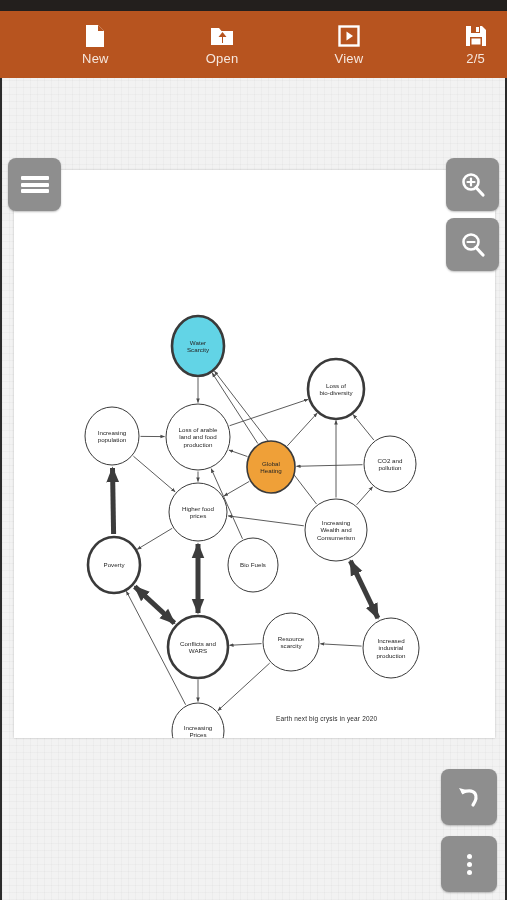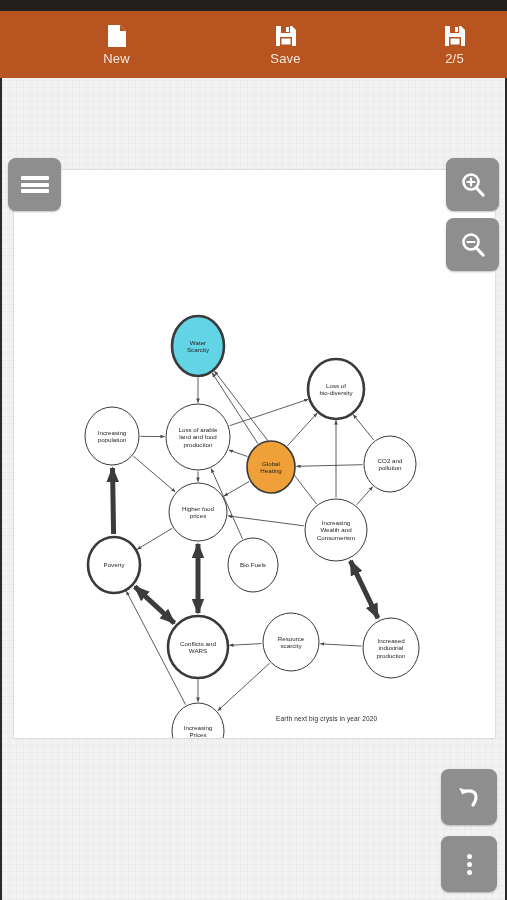--- a/index.html
+++ b/index.html
@@ -156,35 +156,41 @@
     <div class="tb-item">
       <span class="tb-icon">
         <svg width="22" height="24" viewBox="0 0 22 24">
           <path d="M2 1 h12 l6 6 v16 h-18 z" fill="#ffffff"></path>
           <path d="M14 1 v6 h6 z" fill="#b7541f"></path>
         </svg>
       </span>
       <span class="tb-label">New</span>
     </div>
 
+    <div class="tb-item">
+      <span class="tb-icon">
+        <svg width="24" height="22" viewBox="0 0 24 22">
+          <path d="M1 3 h8 l2.5 3 H23 v14 H1 z" fill="#ffffff"></path>
+          <path d="M12 18 v-6 h-3.5 L12.5 7 l4 5 H13 v6 z" fill="#b7541f"></path>
+        </svg>
+      </span>
+      <span class="tb-label">Open</span>
+    </div>
+
+
 
     <div class="tb-item">
       <span class="tb-icon">
         <svg width="22" height="22" viewBox="0 0 22 22">
-          <path d="M1 1 h16 l4 4 v16 H1 z" fill="#ffffff"></path>
-          <rect x="6" y="1" width="9" height="7" fill="#b7541f"></rect>
-          <rect x="11" y="2" width="3" height="5" fill="#ffffff"></rect>
-          <rect x="5" y="12" width="12" height="9" fill="#b7541f"></rect>
-          <rect x="6.5" y="13.5" width="9" height="6" fill="#ffffff"></rect>
-        </svg>
-      </span>
-      <span class="tb-label">Save</span>
-    </div>
-
-
+          <rect x="1.5" y="1.5" width="19" height="19" fill="none" stroke="#ffffff" stroke-width="2.4"></rect>
+          <path d="M8.5 6.5 L15 11 L8.5 15.5 z" fill="#ffffff"></path>
+        </svg>
+      </span>
+      <span class="tb-label">View</span>
+    </div>
 
     <div class="tb-item">
       <span class="tb-icon">
         <svg width="22" height="22" viewBox="0 0 22 22">
           <path d="M1 1 h16 l4 4 v16 H1 z" fill="#ffffff"></path>
           <rect x="6" y="1" width="9" height="7" fill="#b7541f"></rect>
           <rect x="11" y="2" width="3" height="5" fill="#ffffff"></rect>
           <rect x="5" y="12" width="12" height="9" fill="#b7541f"></rect>
           <rect x="6.5" y="13.5" width="9" height="6" fill="#ffffff"></rect>
         </svg>

